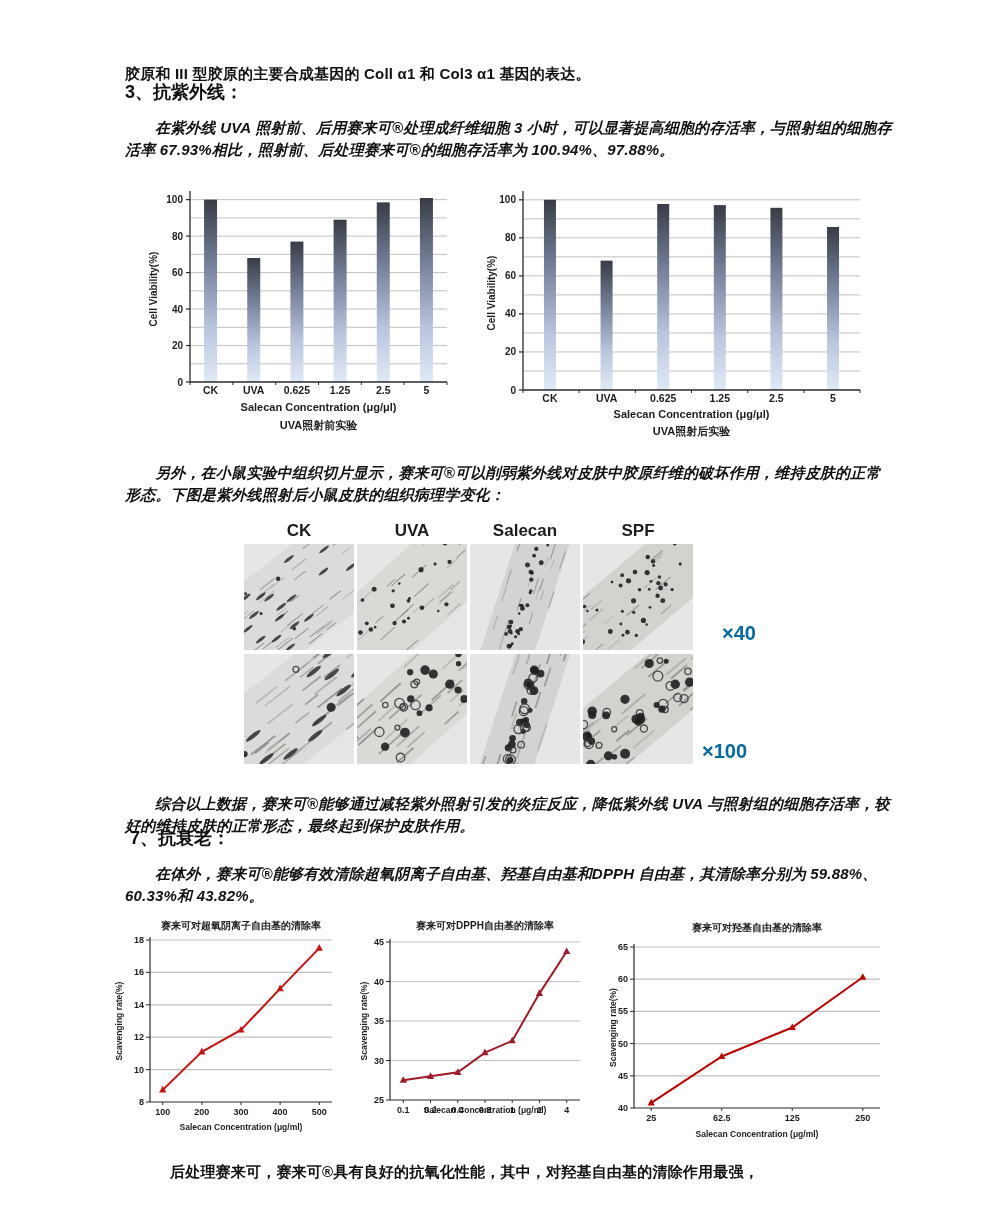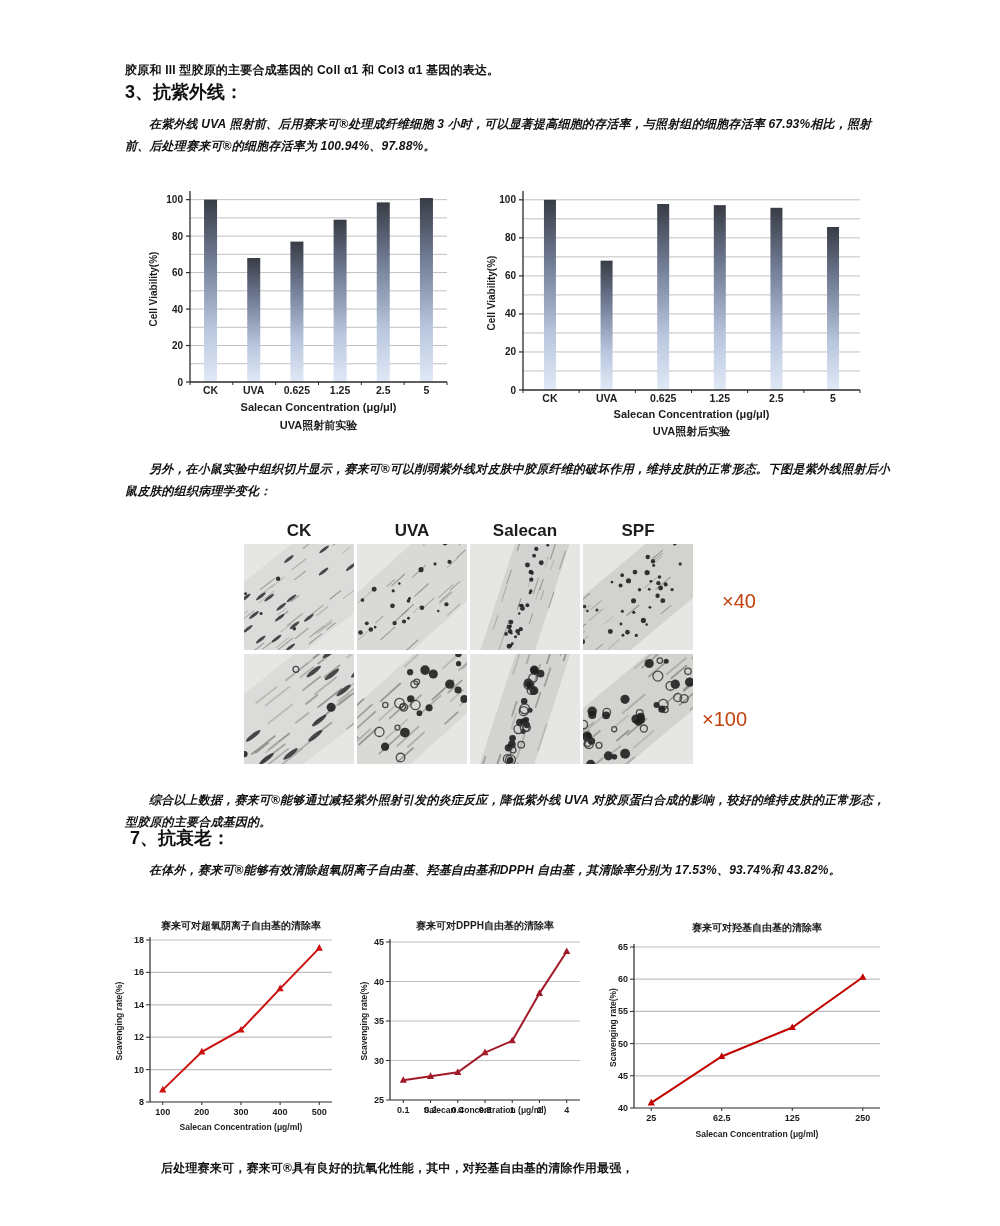--- a/index.html
+++ b/index.html
@@ -2,35 +2,35 @@
 <html><head>
 <meta charset="utf-8">
 <style>
   html,body{margin:0;padding:0;}
   body{
     width:1000px;height:1226px;position:relative;background:#ffffff;
     font-family:"Liberation Sans",sans-serif;color:#111;overflow:hidden;
   }
   .para{
     position:absolute;left:125px;width:770px;
-    font-size:12px;line-height:21.5px;font-weight:600;letter-spacing:.2px;
+    font-size:15px;line-height:21.5px;font-weight:600;letter-spacing:.2px;
   }
   .indent2{text-indent:2em;font-style:italic;}
   .indent3{text-indent:3em;}
   .heading{position:absolute;left:125px;font-size:18px;font-weight:700;}
   svg text{font-family:"Liberation Sans",sans-serif;}
   .chart{position:absolute;background:#fff;}
   .histo-wrap{position:absolute;left:244px;top:520px;}
   .histo-labels{display:grid;grid-template-columns:repeat(4,110px);column-gap:3px;height:24px;}
   .histo-labels span{
     text-align:center;font-size:17px;font-weight:700;color:#1c1c1c;line-height:22px;
   }
   .histo-grid{display:grid;grid-template-columns:repeat(4,110px);column-gap:3px;row-gap:4px;}
   .histo-grid svg{display:block;background:#e6e6e4;}
-  .mag-label{position:absolute;font-size:20px;font-weight:400;color:#c2410c;}
+  .mag-label{position:absolute;font-size:20px;font-weight:700;color:#0369a1;margin-top:32px;}
 </style>
 </head>
 <body>
 
 <p class="para" style="top:48px">胶原和 III 型胶原的主要合成基因的 Coll α1 和 Col3 α1 基因的表达。</p>
 
 <div class="heading" style="top:80px">3、抗紫外线：</div>
 
 <p class="para indent2" style="top:102px">在紫外线 UVA 照射前、后用赛来可®处理成纤维细胞 3 小时，可以显著提高细胞的存活率，与照射组的细胞存活率 67.93%相比，照射前、后处理赛来可®的细胞存活率为 100.94%、97.88%。</p>
 
@@ -754,25 +754,25 @@
         <circle cx="23.774795496015656" cy="58.20692244995599" r="3.7519073769915847" fill="none" stroke="#3a3a3a" stroke-width="1.3" opacity="0.9"></circle>
         <circle cx="104.97962734175641" cy="17.272217861202872" r="3.2044290233869104" fill="none" stroke="#3a3a3a" stroke-width="1.3" opacity="0.9"></circle>
         <circle cx="23.092332725379748" cy="61.36011355031857" r="3.9761573017574845" fill="#1f1f1f" opacity="0.9"></circle>
         <circle cx="19.748326746022887" cy="120.68610867133124" r="4.1180925429333" fill="#1f1f1f" opacity="0.9"></circle>
       </svg>
   </div>
 </div>
 <div class="mag-label" style="left:722px;top:590px">×40</div>
 <div class="mag-label" style="left:702px;top:708px">×100</div>
 
-<p class="para indent2" style="top:778px">综合以上数据，赛来可®能够通过减轻紫外照射引发的炎症反应，降低紫外线 UVA 对胶原蛋白合成的影响，较好的维持皮肤的正常形态，型胶原的主要合成基因的。</p>
+<p class="para indent2" style="top:778px">综合以上数据，赛来可®能够通过减轻紫外照射引发的炎症反应，降低紫外线 UVA 与照射组的细胞存活率，较好的维持皮肤的正常形态，最终起到保护皮肤作用。</p>
 
 <div class="heading" style="left:130px;top:826px">7、抗衰老：</div>
 
-<p class="para indent2" style="top:848px">在体外，赛来可®能够有效清除超氧阴离子自由基、羟基自由基和DPPH 自由基，其清除率分别为 17.53%、93.74%和 43.82%。</p>
+<p class="para indent2" style="top:848px">在体外，赛来可®能够有效清除超氧阴离子自由基、羟基自由基和DPPH 自由基，其清除率分别为 59.88%、60.33%和 43.82%。</p>
 
 <svg class="chart" style="left:112px;top:916px" width="240" height="226">
     <text x="129" y="13" text-anchor="middle" font-size="10" font-weight="bold" fill="#1c1c1c">赛来可对超氧阴离子自由基的清除率</text>
     <line x1="38" y1="153.6" x2="220" y2="153.6" stroke="#c0c0c0" stroke-width="1.2"></line>
     <line x1="38" y1="121.2" x2="220" y2="121.2" stroke="#c0c0c0" stroke-width="1.2"></line>
     <line x1="38" y1="88.8" x2="220" y2="88.8" stroke="#c0c0c0" stroke-width="1.2"></line>
     <line x1="38" y1="56.400000000000006" x2="220" y2="56.400000000000006" stroke="#c0c0c0" stroke-width="1.2"></line>
     <line x1="38" y1="24" x2="220" y2="24" stroke="#c0c0c0" stroke-width="1.2"></line>
     <line x1="38" y1="21" x2="38" y2="186" stroke="#2a2a2a" stroke-width="1.2"></line>
     <line x1="38" y1="186" x2="220" y2="186" stroke="#2a2a2a" stroke-width="1.2"></line>

